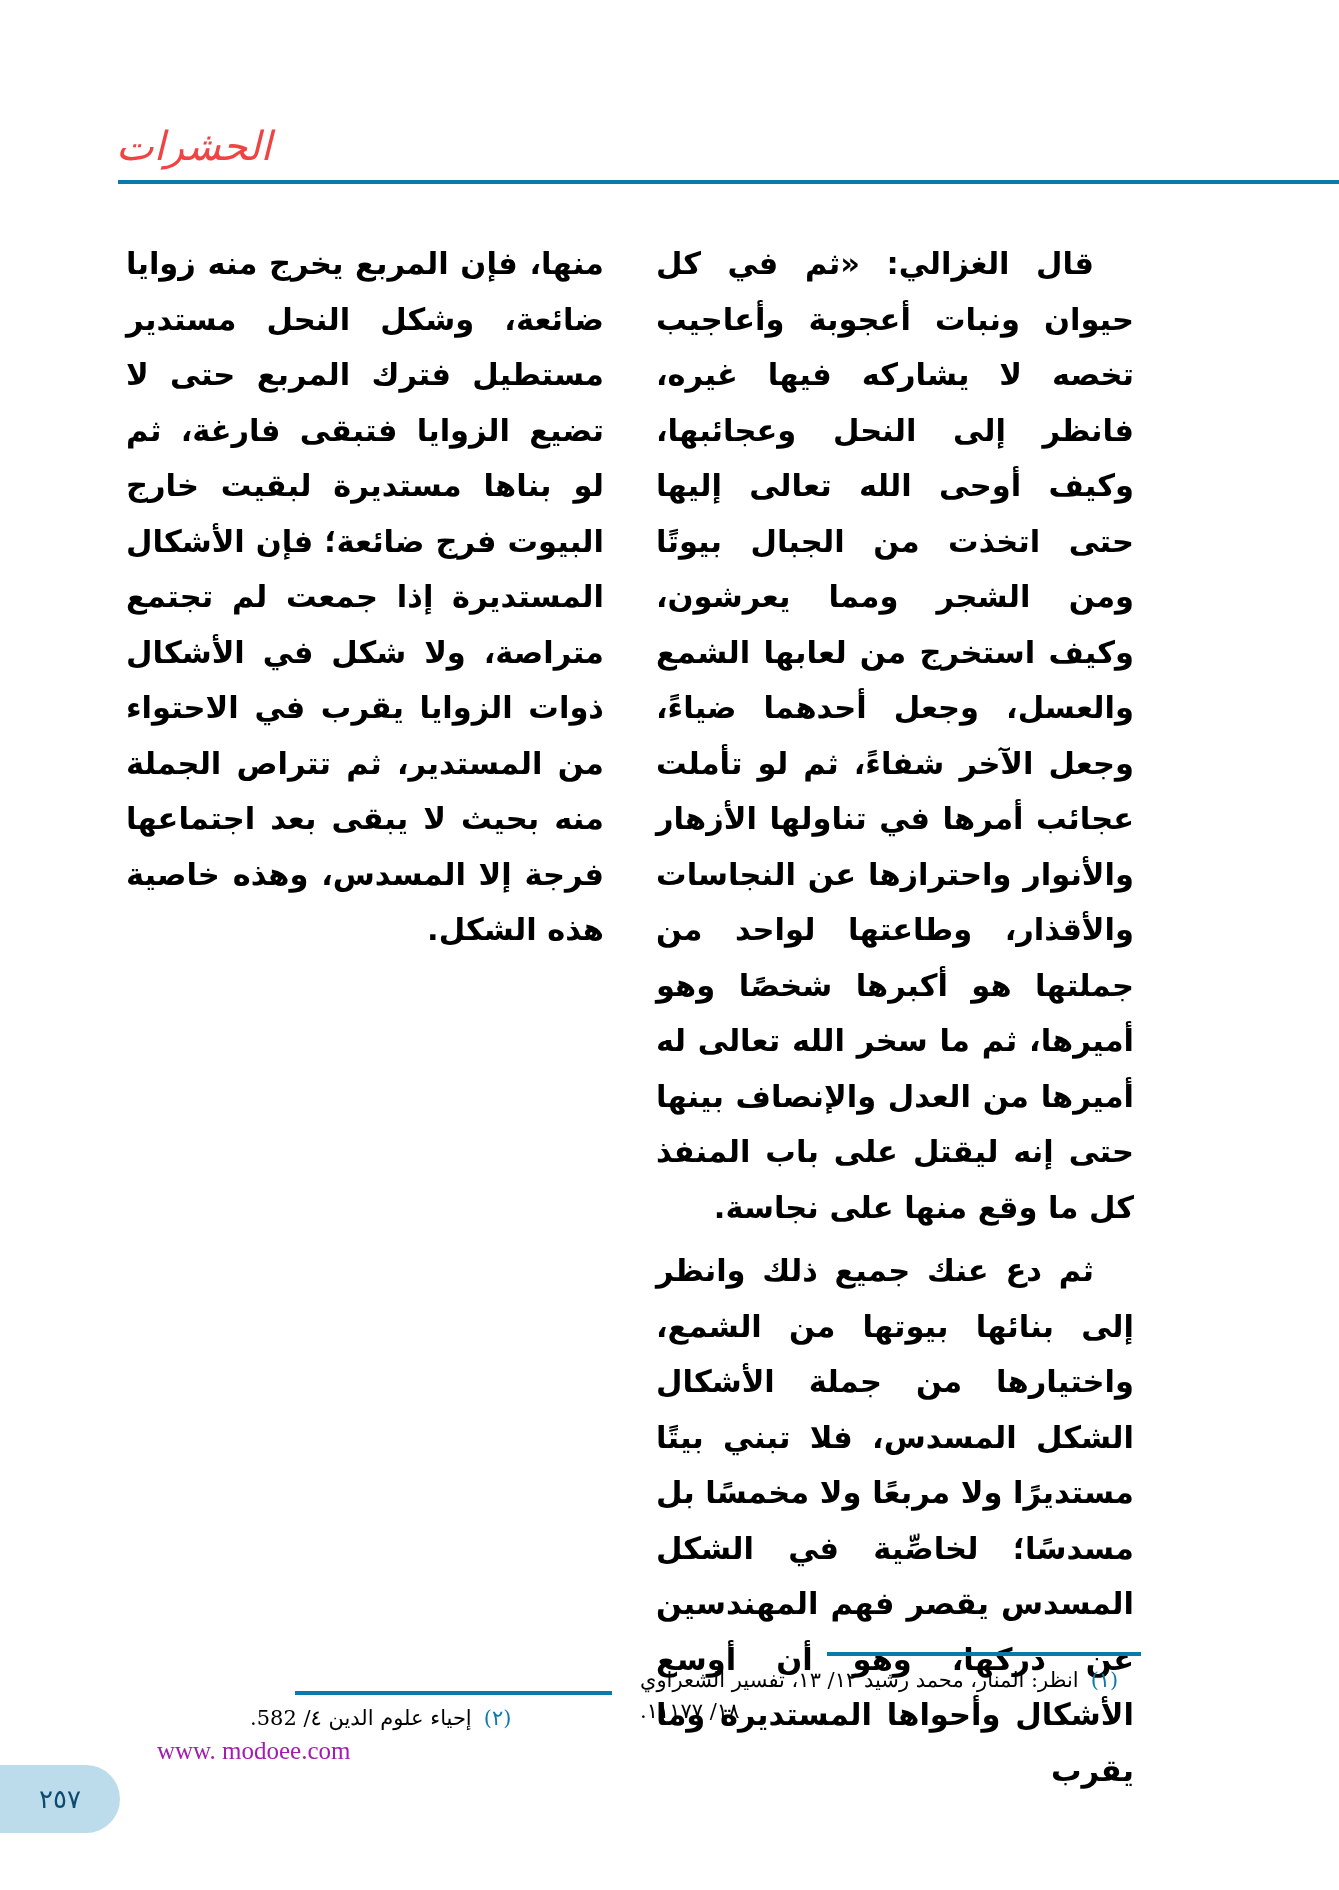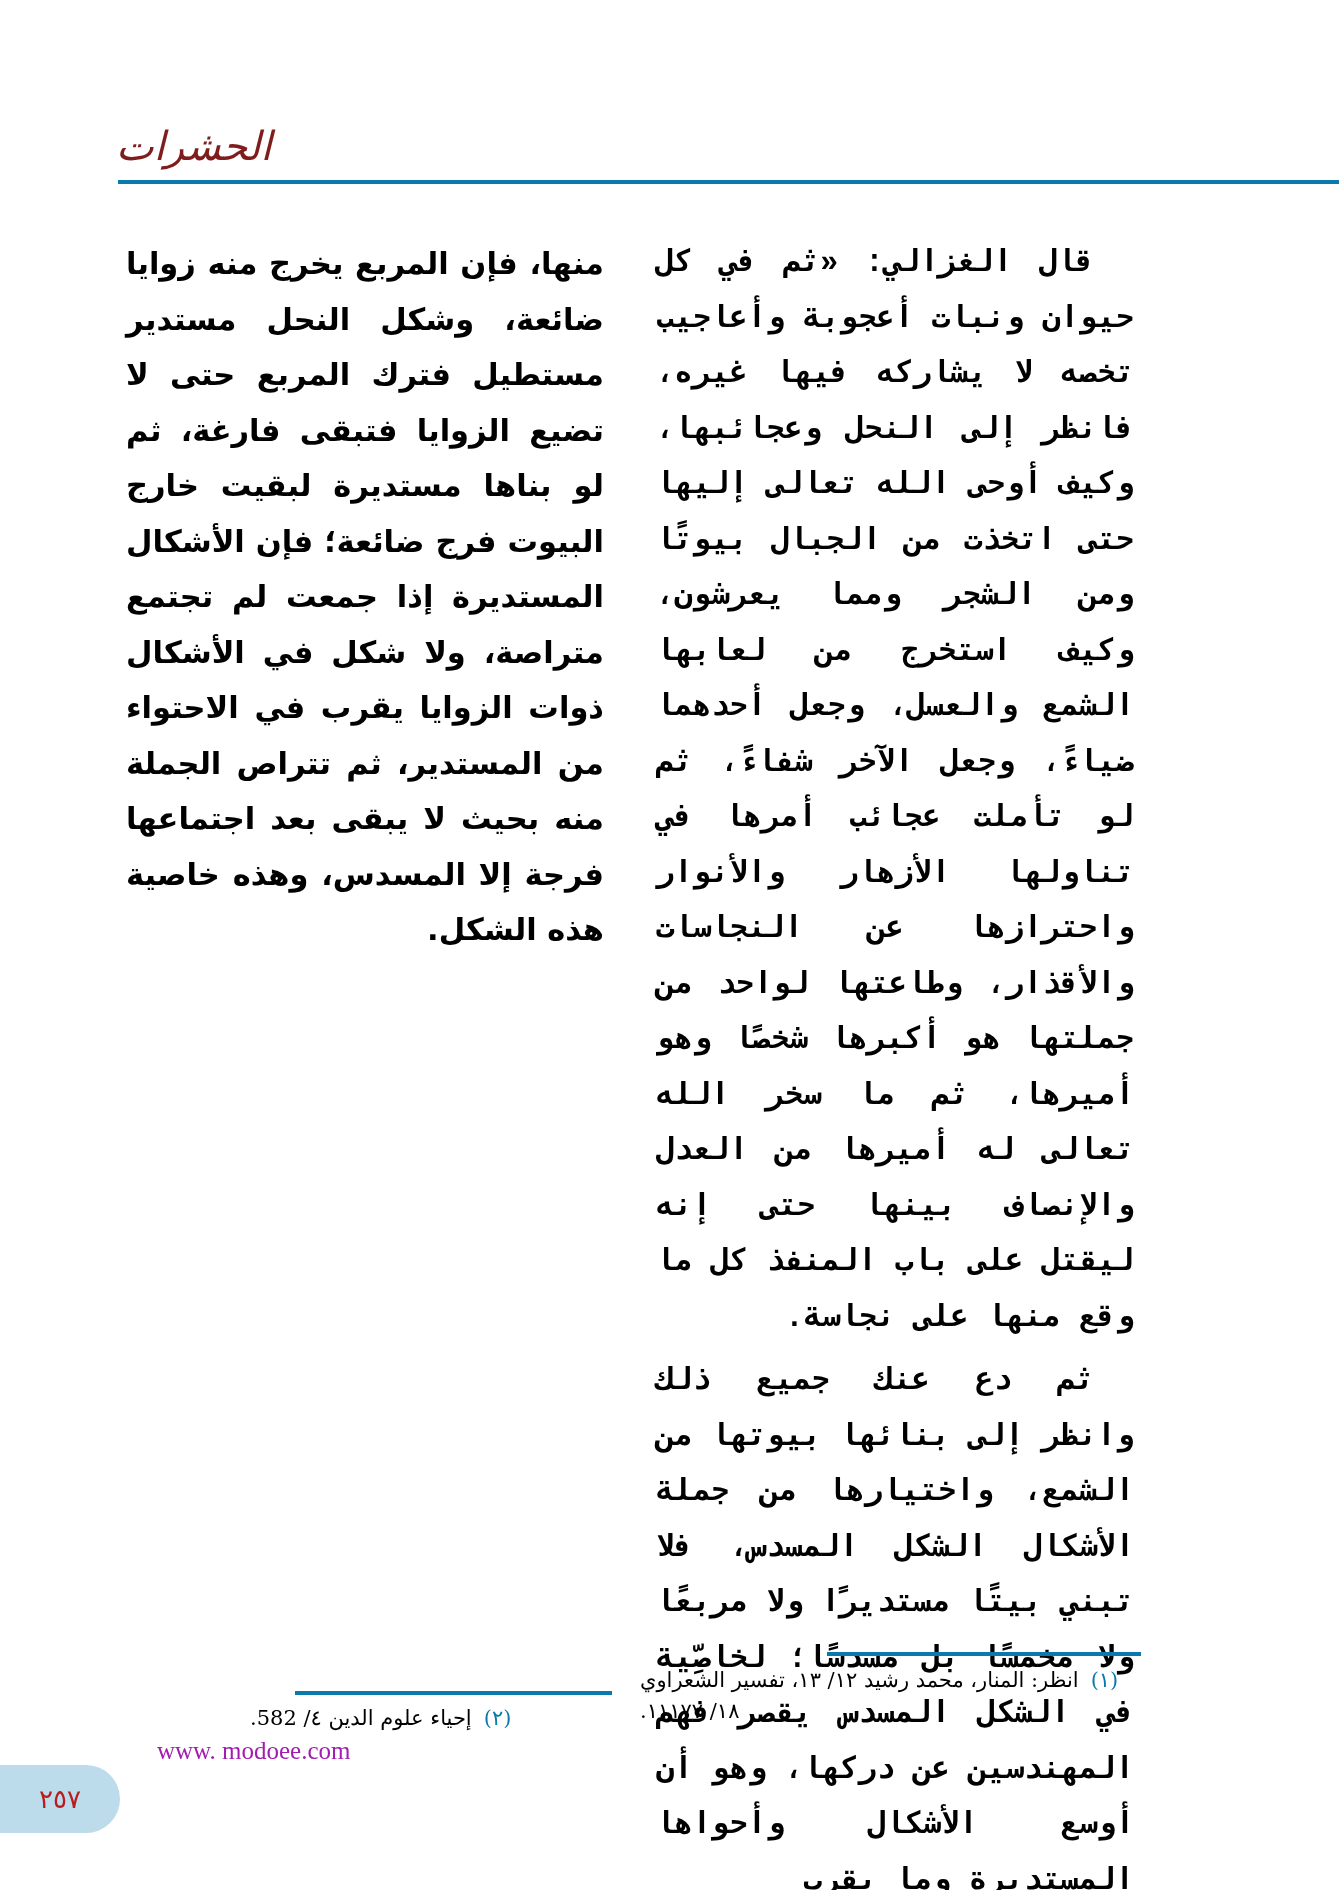--- a/index.html
+++ b/index.html
@@ -15,21 +15,21 @@
       font-family: "DejaVu Sans", sans-serif;
       color: #000000;
     }
     .running-title {
       position: absolute;
       left: 116px;
       top: 118px;
       font-family: "DejaVu Serif", serif;
       font-size: 40px;
       line-height: 56px;
-      color: #7f1d1d;
+      color: #ef4444;
       direction: rtl;
       font-style: italic;
     }
     .header-rule {
       position: absolute;
       left: 118px;
       top: 180px;
       width: 1221px;
       height: 4px;
       background: #0a79ab;
@@ -45,21 +45,20 @@
       font-size: 30.5px;
       line-height: 55.5px;
     }
     .col-right { left: 648px; width: 494px; }
     .col-left  { left: 118px; width: 494px; }
     .column p {
       margin: 8px;
     }
     .column p.indent {
       text-indent: 40px;
-      font-family: Liberation Mono, monospace;
     }
     .fn-ref {
       color: #0a79ab;
       font-size: 18px;
       vertical-align: super;
       font-weight: normal;
     }
     .fn-rule {
       position: absolute;
       height: 4px;
@@ -89,21 +88,21 @@
       height: 68px;
       background: #bcdcec;
       border-radius: 0 34px 34px 0;
     }
     .page-number {
       position: absolute;
       left: 30px;
       top: 17px;
       width: 60px;
       text-align: center;
-      color: #b91c1c;
+      color: #0c4a6e;
       font-family: "DejaVu Sans", sans-serif;
       font-size: 26px;
       line-height: 34px;
     }
     .site-url {
       position: absolute;
       left: 157px;
       top: 1733px;
       color: #a21caf;
       font-family: Liberation Serif, serif;

